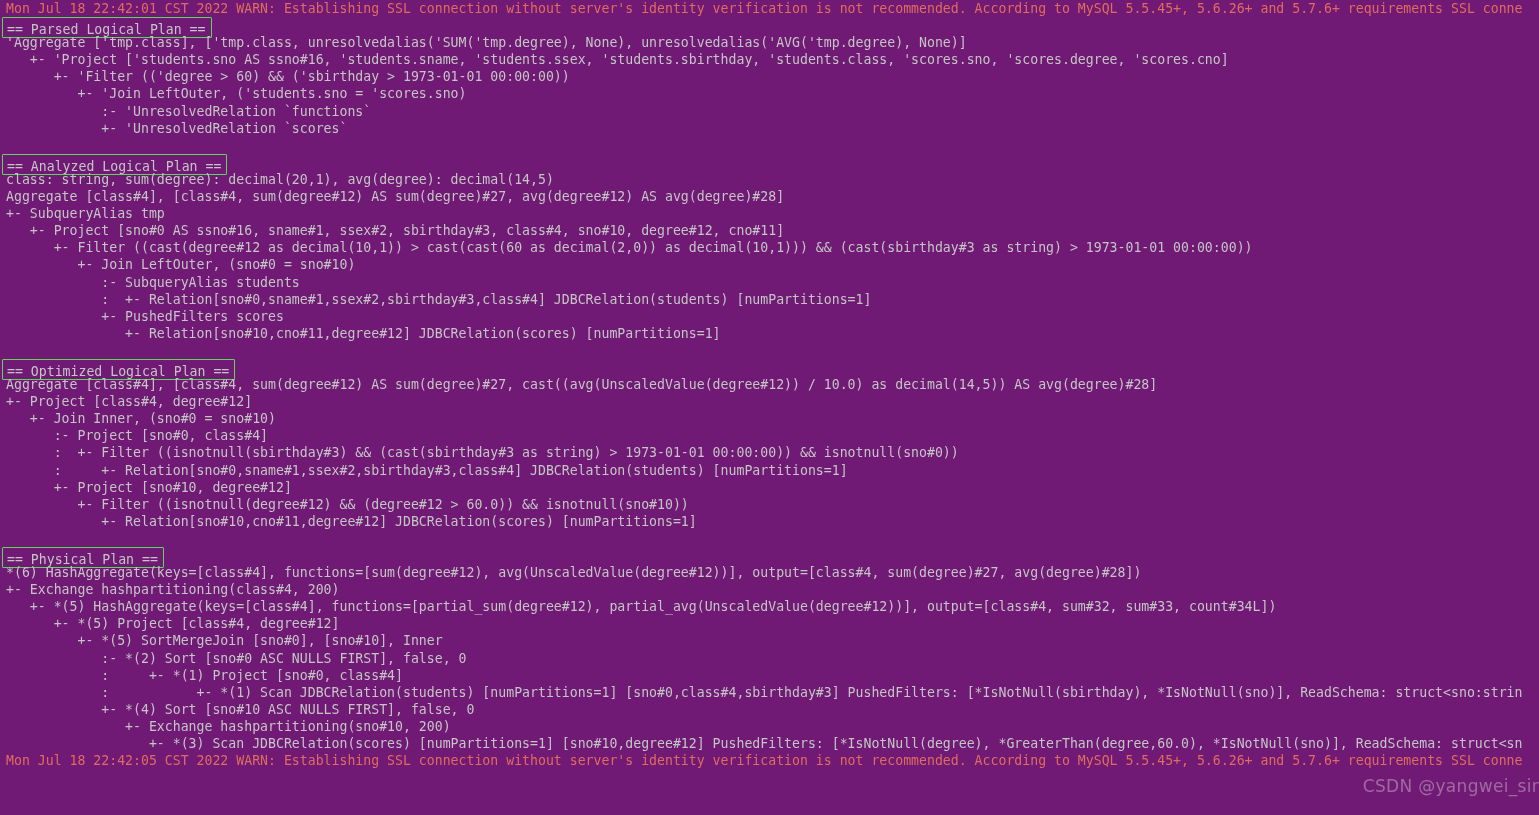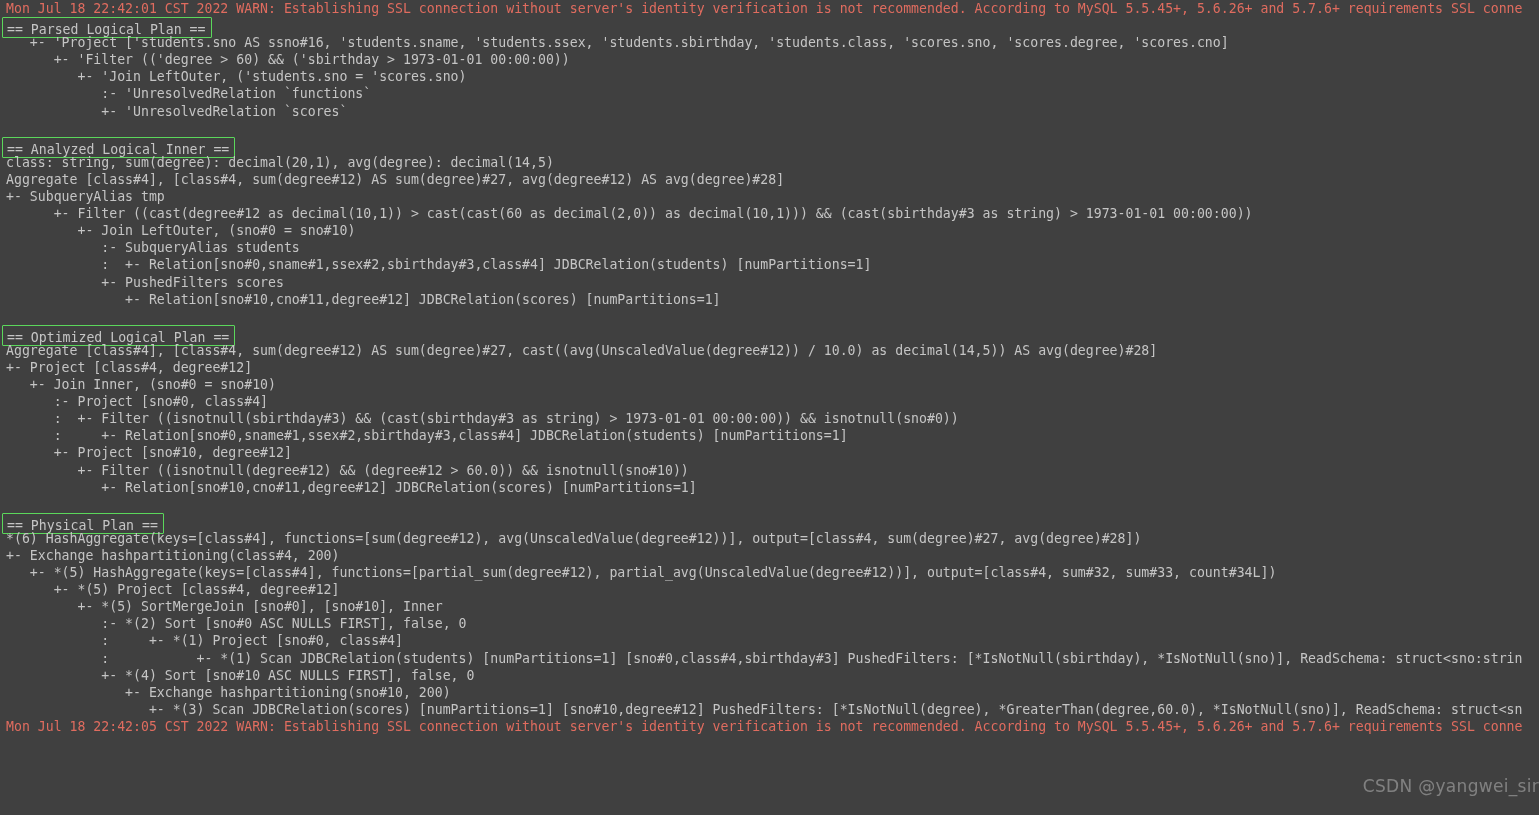--- a/index.html
+++ b/index.html
@@ -10,21 +10,21 @@
   body {
     width: 1539px;
     height: 815px;
     overflow: hidden;
     font-family: "DejaVu Sans Mono", "Liberation Mono", monospace;
   }
   #console {
     position: relative;
     width: 1539px;
     height: 815px;
-    background: #404040;
+    background: #701a75;
     overflow: hidden;
   }
   .line {
     position: relative;
     height: 17.1px;
     line-height: 17.1px;
     font-size: 13.2px;
     letter-spacing: 0px;
     color: #c8c8c8;
     white-space: pre;
@@ -65,30 +65,32 @@
     letter-spacing: 0.3px;
   }
 </style>
 </head>
 <body>
 
 <div id="console">
   <div id="lines">
       <div class="line warn">Mon Jul 18 22:42:01 CST 2022 WARN: Establishing SSL connection without server's identity verification is not recommended. According to MySQL 5.5.45+, 5.6.26+ and 5.7.6+ requirements SSL conne</div>
       <div class="line hdr"><span class="box">== Parsed Logical Plan ==</span></div>
+      <div class="line plain">'Aggregate ['tmp.class], ['tmp.class, unresolvedalias('SUM('tmp.degree), None), unresolvedalias('AVG('tmp.degree), None)]</div>
       <div class="line plain">   +- 'Project ['students.sno AS ssno#16, 'students.sname, 'students.ssex, 'students.sbirthday, 'students.class, 'scores.sno, 'scores.degree, 'scores.cno]</div>
       <div class="line plain">      +- 'Filter (('degree &gt; 60) &amp;&amp; ('sbirthday &gt; 1973-01-01 00:00:00))</div>
       <div class="line plain">         +- 'Join LeftOuter, ('students.sno = 'scores.sno)</div>
       <div class="line plain">            :- 'UnresolvedRelation `functions`</div>
       <div class="line plain">            +- 'UnresolvedRelation `scores`</div>
       <div class="line spacer">&nbsp;</div>
-      <div class="line hdr"><span class="box">== Analyzed Logical Inner ==</span></div>
+      <div class="line hdr"><span class="box">== Analyzed Logical Plan ==</span></div>
       <div class="line plain">class: string, sum(degree): decimal(20,1), avg(degree): decimal(14,5)</div>
       <div class="line plain">Aggregate [class#4], [class#4, sum(degree#12) AS sum(degree)#27, avg(degree#12) AS avg(degree)#28]</div>
       <div class="line plain">+- SubqueryAlias tmp</div>
+      <div class="line plain">   +- Project [sno#0 AS ssno#16, sname#1, ssex#2, sbirthday#3, class#4, sno#10, degree#12, cno#11]</div>
       <div class="line plain">      +- Filter ((cast(degree#12 as decimal(10,1)) &gt; cast(cast(60 as decimal(2,0)) as decimal(10,1))) &amp;&amp; (cast(sbirthday#3 as string) &gt; 1973-01-01 00:00:00))</div>
       <div class="line plain">         +- Join LeftOuter, (sno#0 = sno#10)</div>
       <div class="line plain">            :- SubqueryAlias students</div>
       <div class="line plain">            :  +- Relation[sno#0,sname#1,ssex#2,sbirthday#3,class#4] JDBCRelation(students) [numPartitions=1]</div>
       <div class="line plain">            +- PushedFilters scores</div>
       <div class="line plain">               +- Relation[sno#10,cno#11,degree#12] JDBCRelation(scores) [numPartitions=1]</div>
       <div class="line spacer">&nbsp;</div>
       <div class="line hdr"><span class="box">== Optimized Logical Plan ==</span></div>
       <div class="line plain">Aggregate [class#4], [class#4, sum(degree#12) AS sum(degree)#27, cast((avg(UnscaledValue(degree#12)) / 10.0) as decimal(14,5)) AS avg(degree)#28]</div>
       <div class="line plain">+- Project [class#4, degree#12]</div>

